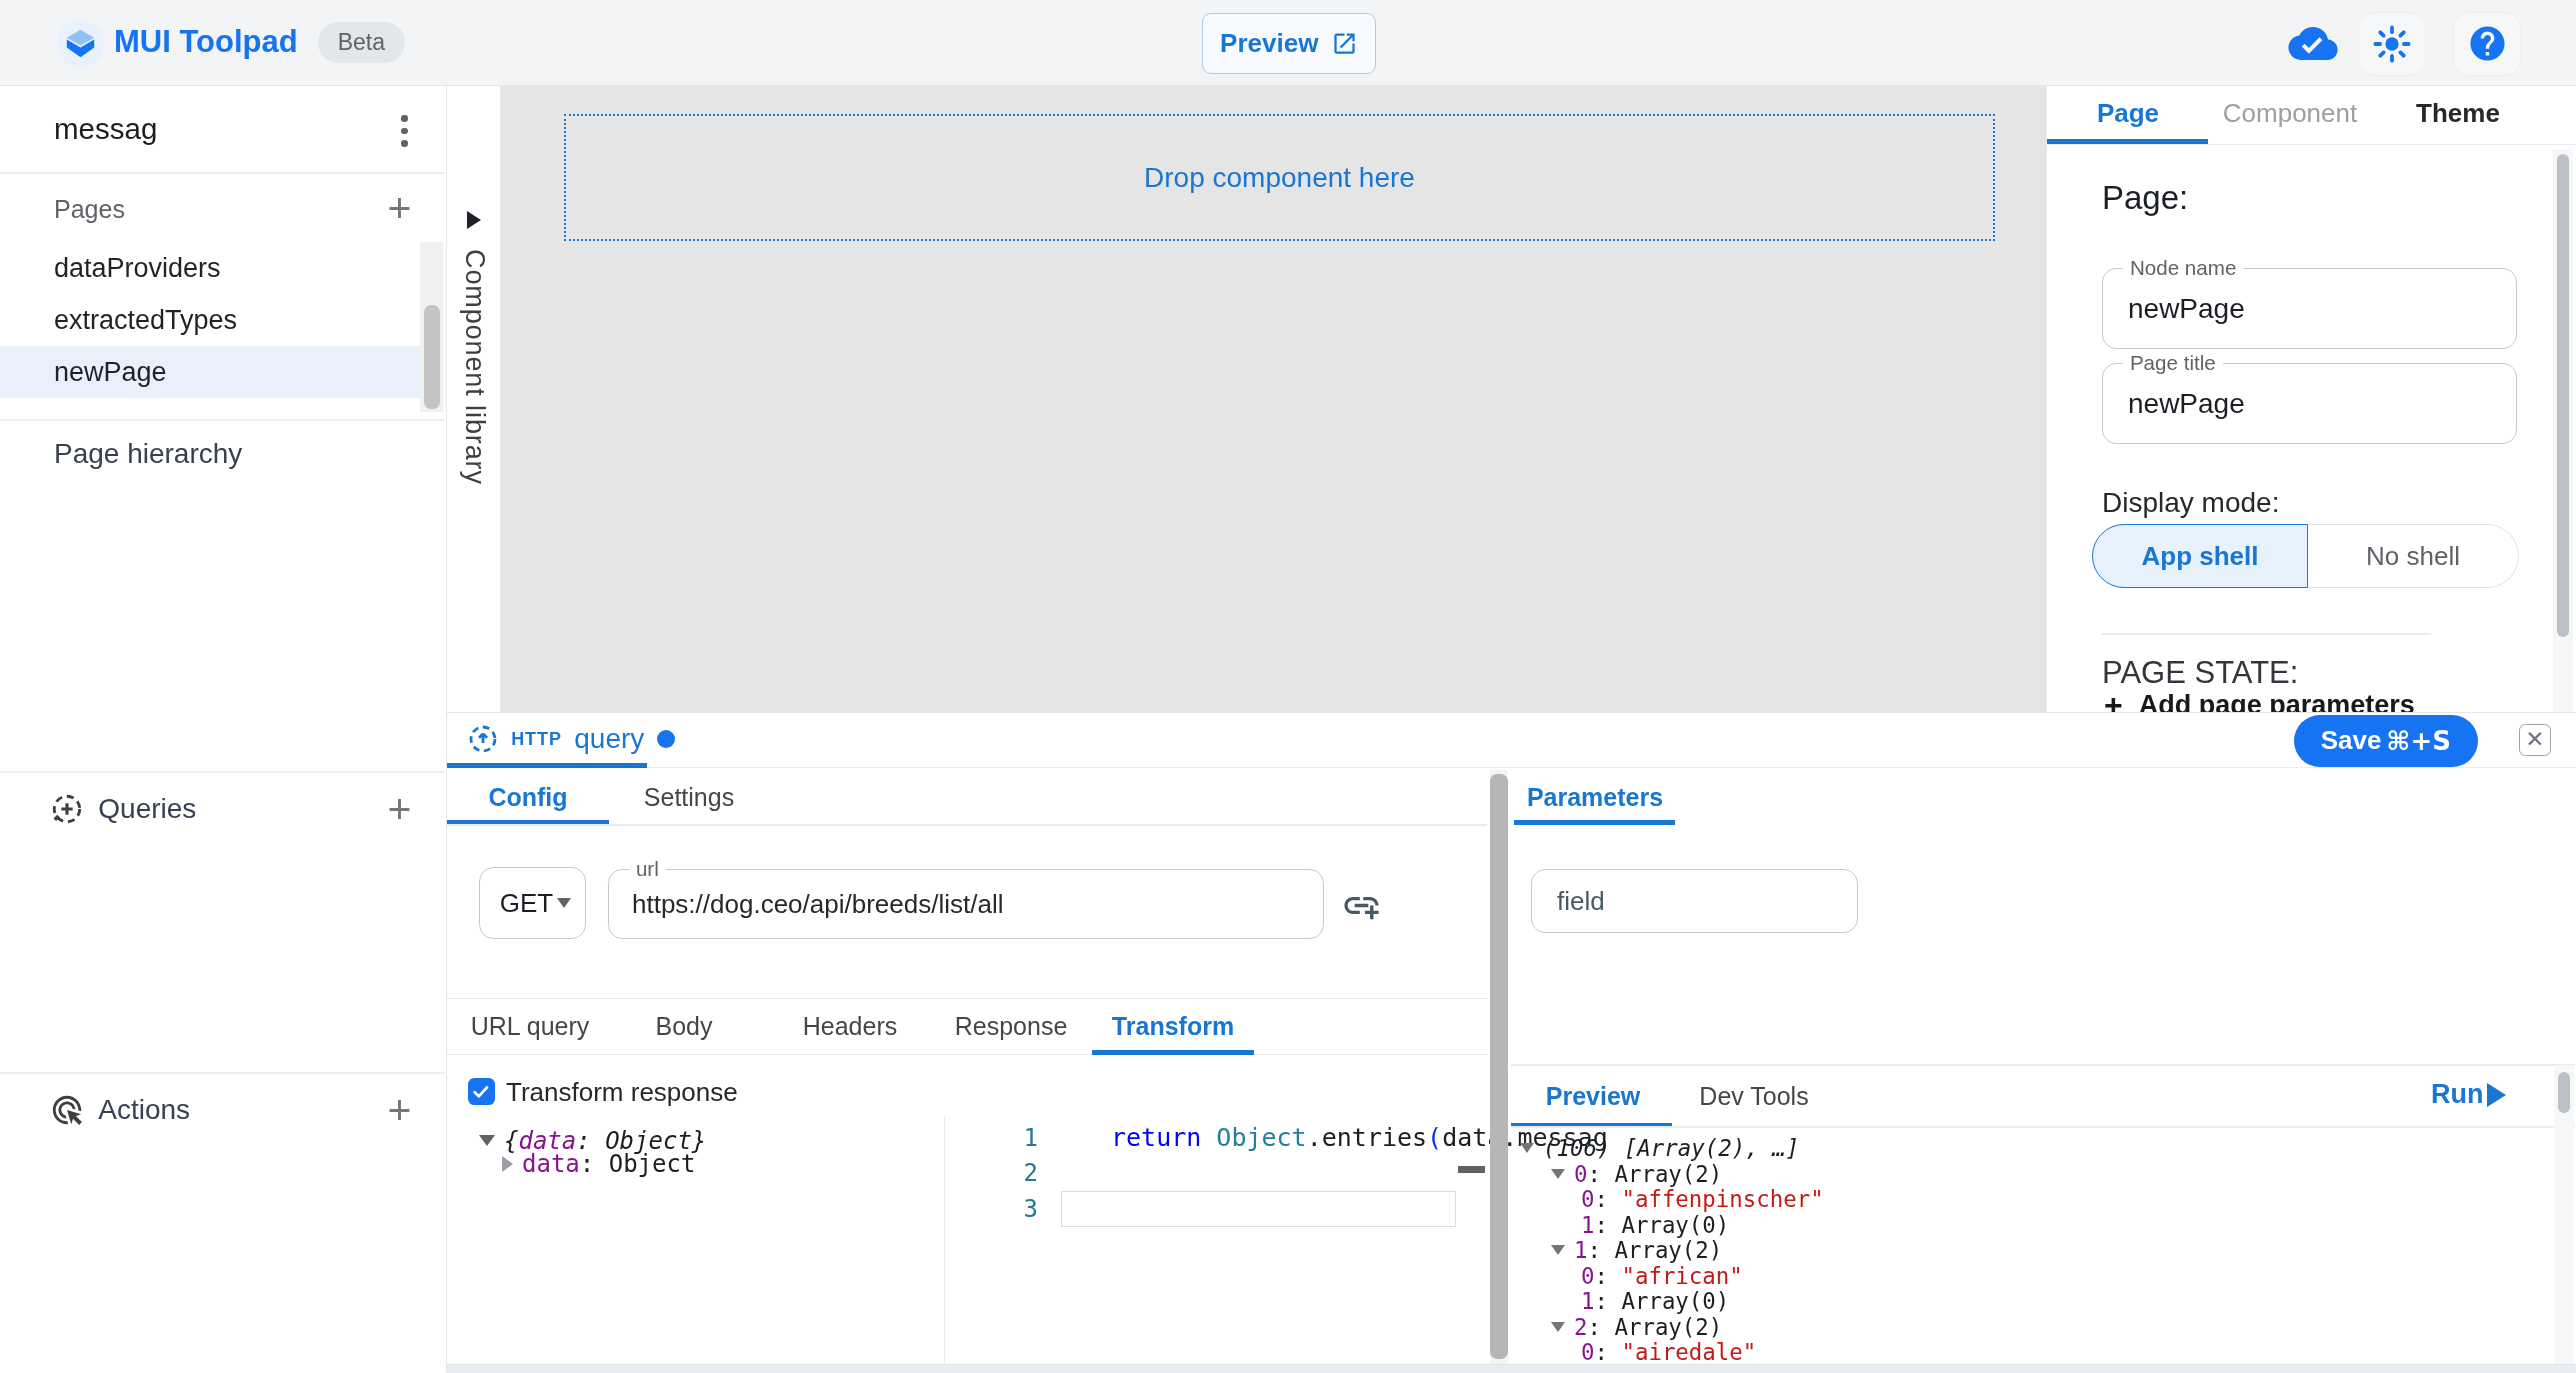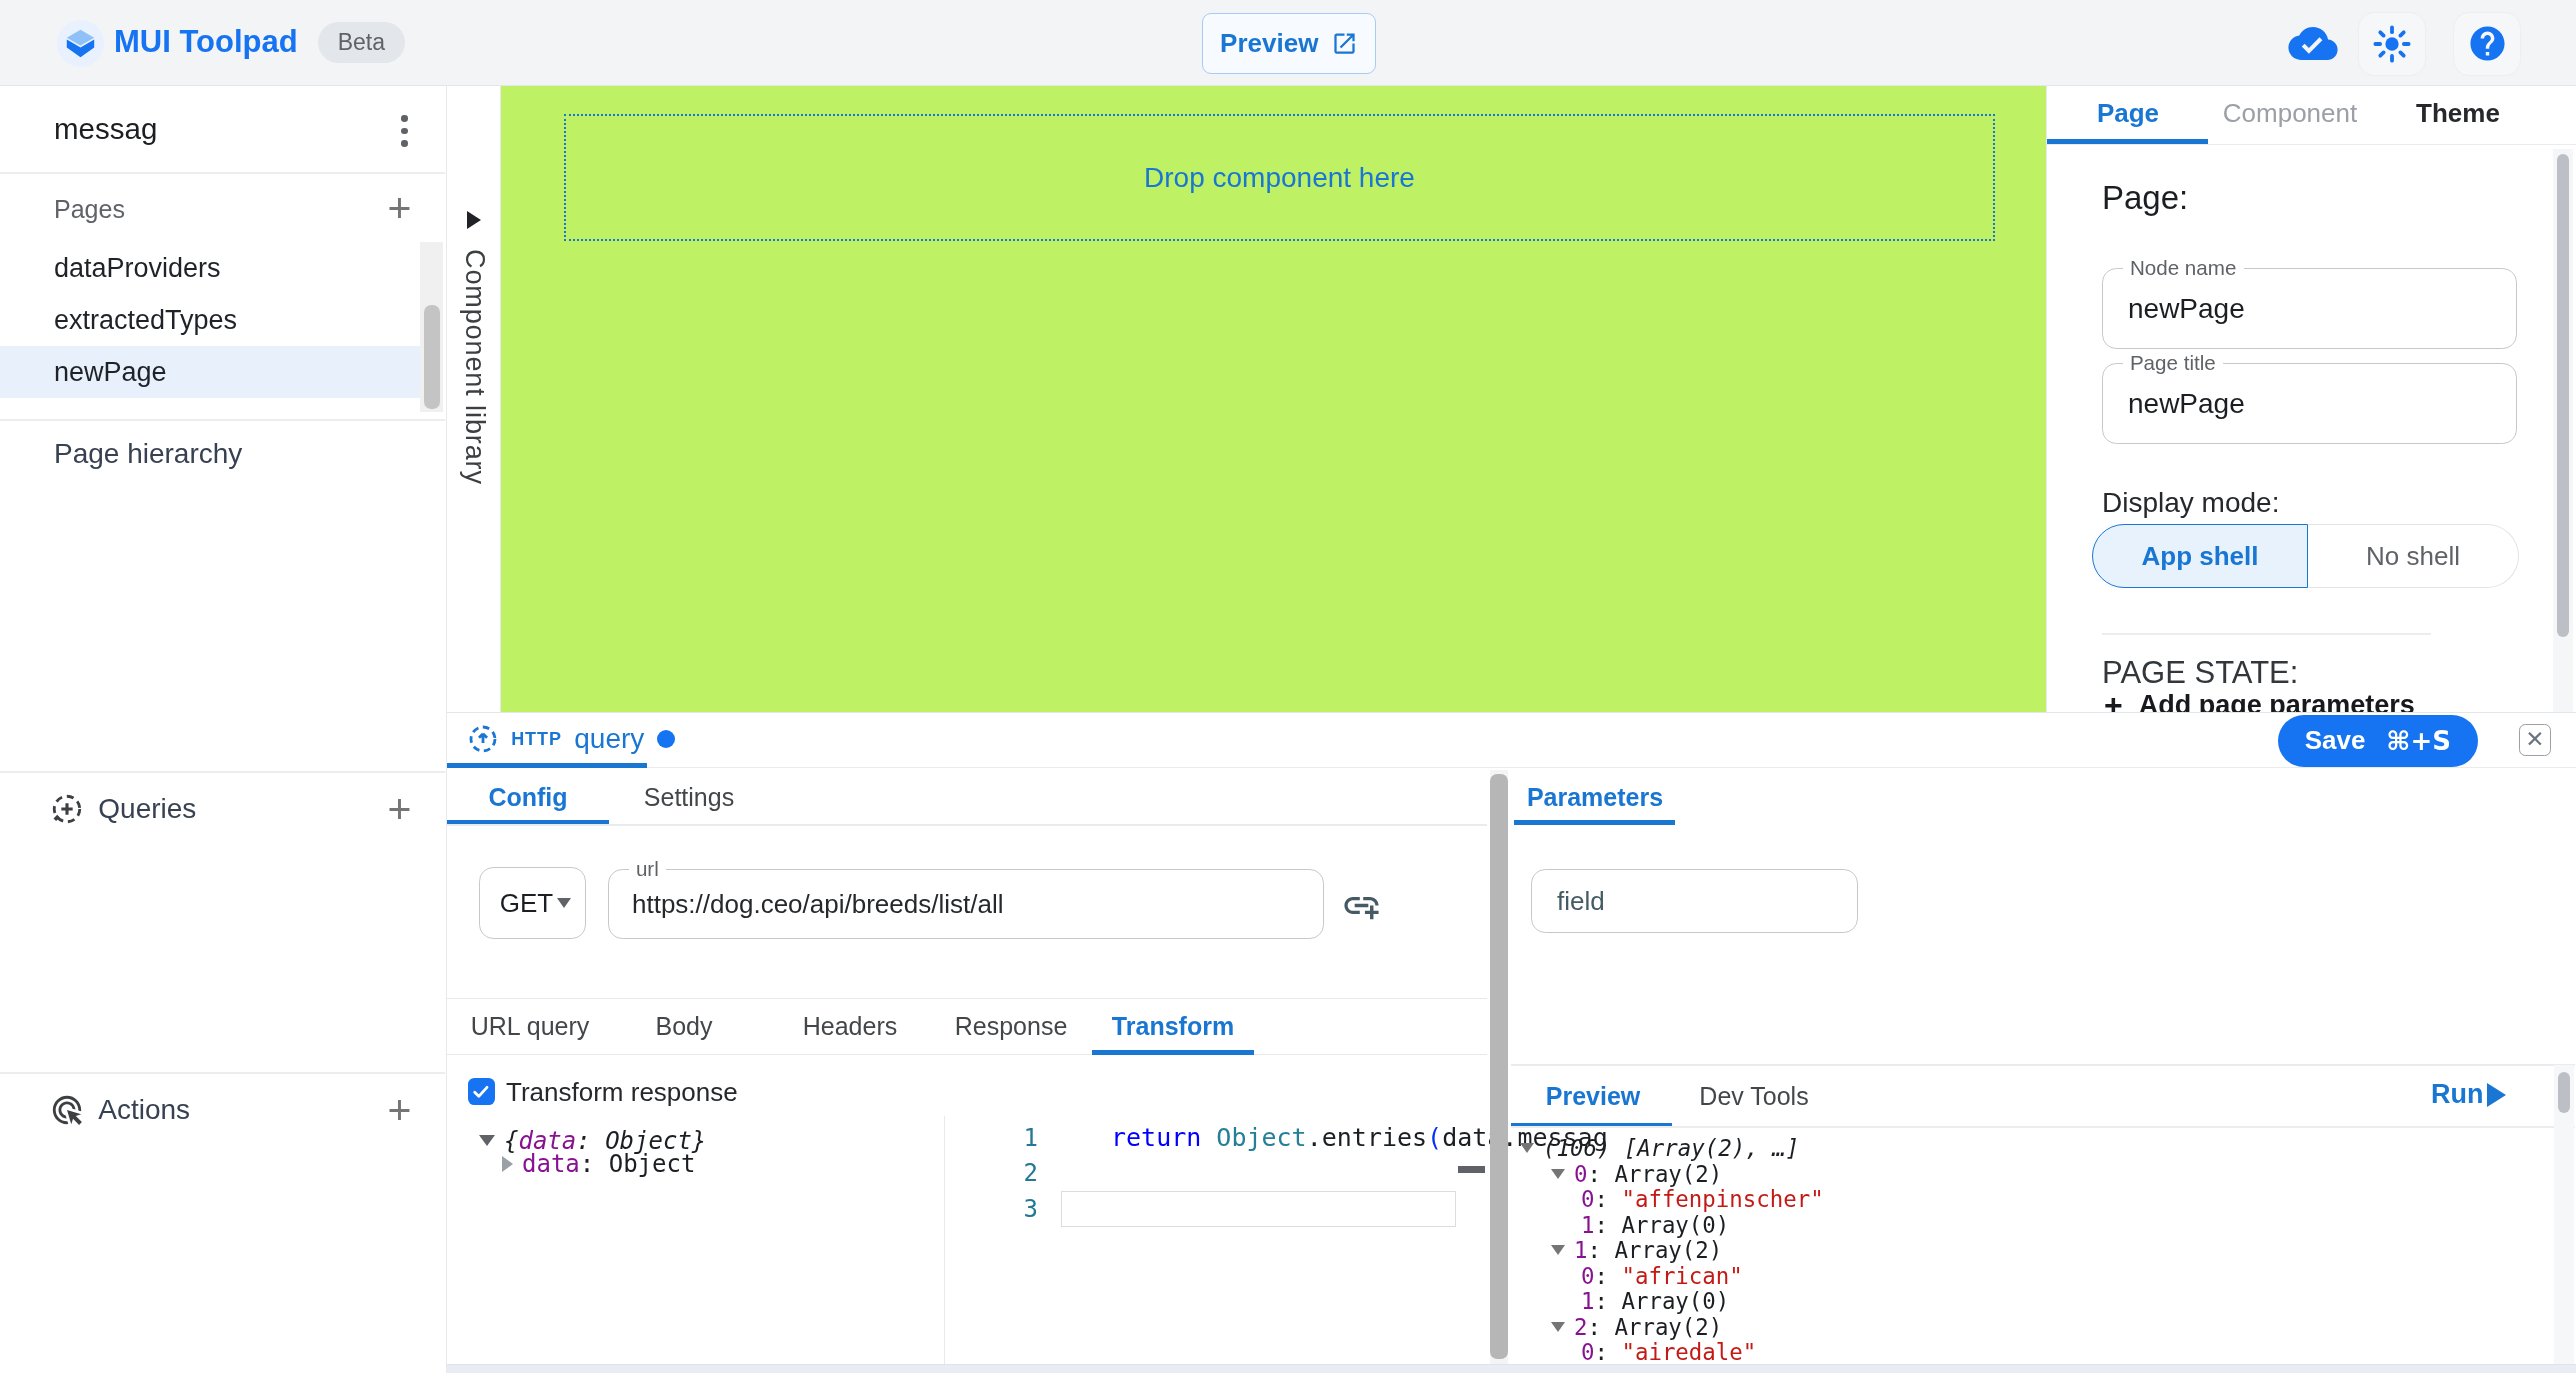--- a/index.html
+++ b/index.html
@@ -27,21 +27,21 @@
   .page-item{height:52px;display:flex;align-items:center;padding-left:54px;font-size:27px;color:#1f2328;width:367px;cursor:pointer;}
   .page-item.selected{background:#e8f0fc;}
   .row-label{font-size:28px;color:#374151;}
 
   
   #rail{left:447px;top:86px;width:54px;height:626px;background:#fff;border-right:1.8px solid #e7e9ec;box-sizing:border-box;}
   .rail-arrow{left:19.7px;top:125px;width:0;height:0;border-left:14.3px solid #1f2328;border-top:9px solid transparent;border-bottom:9px solid transparent;cursor:pointer;}
   .vtext{left:11.6px;top:163px;writing-mode:vertical-rl;font-size:27px;color:#3c4043;letter-spacing:0.9px;}
 
   
-  #canvas{left:501px;top:86px;width:1546px;height:626px;background:#bef264;}
+  #canvas{left:501px;top:86px;width:1546px;height:626px;background:#e5e5e5;}
   .dropzone{left:63px;top:28px;width:1431px;height:127px;border:2.7px dotted #1976d2;display:flex;align-items:center;justify-content:center;
             color:#1976d2;font-size:28px;font-weight:500;box-sizing:border-box;}
 
   
   #inspector{left:2046px;top:86px;width:530px;height:626px;background:#fff;border-left:1.8px solid #e7e9ec;box-sizing:border-box;overflow:hidden;}
   .insp-tabs{left:0;top:0;width:530px;height:59px;border-bottom:1.8px solid #e9ebee;box-sizing:border-box;}
   .tab-label{position:absolute;top:0;height:55px;display:flex;align-items:center;transform:translateX(-50%);font-size:26px;font-weight:600;cursor:pointer;}
   .tab-active{color:#1976d2;}
   .tab-disabled{color:#9aa0a6;font-weight:500;}
   .tab-normal{color:#26282b;font-weight:600;}
@@ -54,21 +54,21 @@
   .scroll-thumb{position:absolute;background:#bcc0c6;border-radius:7.2px;}
 
   
   #querypanel{left:447px;top:712px;width:2129px;height:662px;background:#fff;border-top:1.8px solid #e4e7ea;box-sizing:border-box;overflow:hidden;}
   .qp-strip{left:0;top:0;width:2129px;height:55px;border-bottom:1.8px solid #e9ebee;box-sizing:border-box;}
   .qtab{left:19.7px;top:0;height:52px;display:flex;align-items:center;gap:12.5px;cursor:pointer;}
   .qtab .http{font-size:18px;font-weight:700;letter-spacing:0.9px;color:#1976d2;}
   .qtab .qname{font-size:28px;color:#1976d2;}
   .dirty-dot{width:18px;height:18px;border-radius:50%;background:#1673f1;}
   .save-btn{right:98px;top:1.8px;height:52px;border-radius:26px;background:#1673f1;color:#fff;font-size:26px;font-weight:700;
-            display:flex;align-items:center;gap:21px;padding:0 27px;cursor:pointer;}
+            display:flex;align-items:center;gap:5px;padding:0 27px;cursor:pointer;}
   .close-btn{left:2072px;top:10.7px;width:32px;height:32px;border:1.8px solid #9aa0a6;border-radius:6.3px;display:flex;align-items:center;justify-content:center;color:#6b7280;font-size:23px;box-sizing:border-box;cursor:pointer;}
   .subtab-label{position:absolute;top:0;height:55px;display:flex;align-items:center;transform:translateX(-50%);font-size:25px;color:#44474a;cursor:pointer;}
   .subtab-label.active{color:#1976d2;font-weight:600;}
   .checkbox{left:20.6px;top:365px;width:27px;height:27px;border-radius:6.3px;background:#1673f1;display:flex;align-items:center;justify-content:center;cursor:pointer;}
   .tree-row{position:absolute;left:32px;height:29px;display:flex;align-items:center;gap:9px;font-family:"DejaVu Sans Mono",monospace;font-size:24px;color:#1b1f23;}
   .tri-down{width:0;height:0;border-top:11.6px solid #5f6368;border-left:8px solid transparent;border-right:8px solid transparent;}
   .tri-right{width:0;height:0;border-left:11.6px solid #9aa0a6;border-top:8px solid transparent;border-bottom:8px solid transparent;}
   .seg-key{color:#881391;}
   .seg-italic{font-style:italic;}
 

